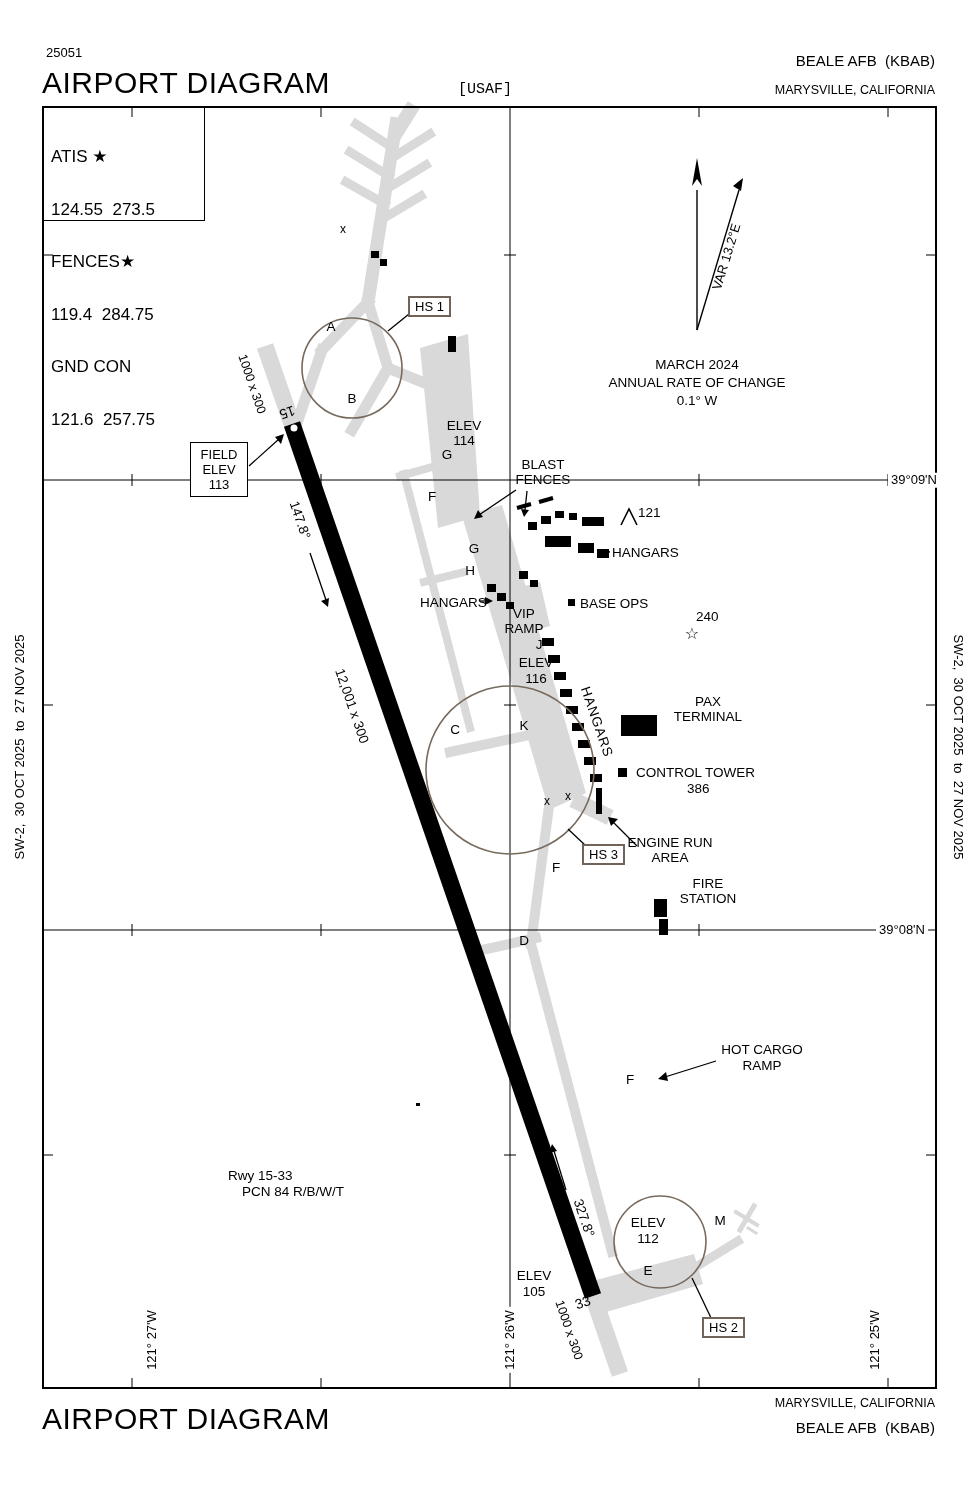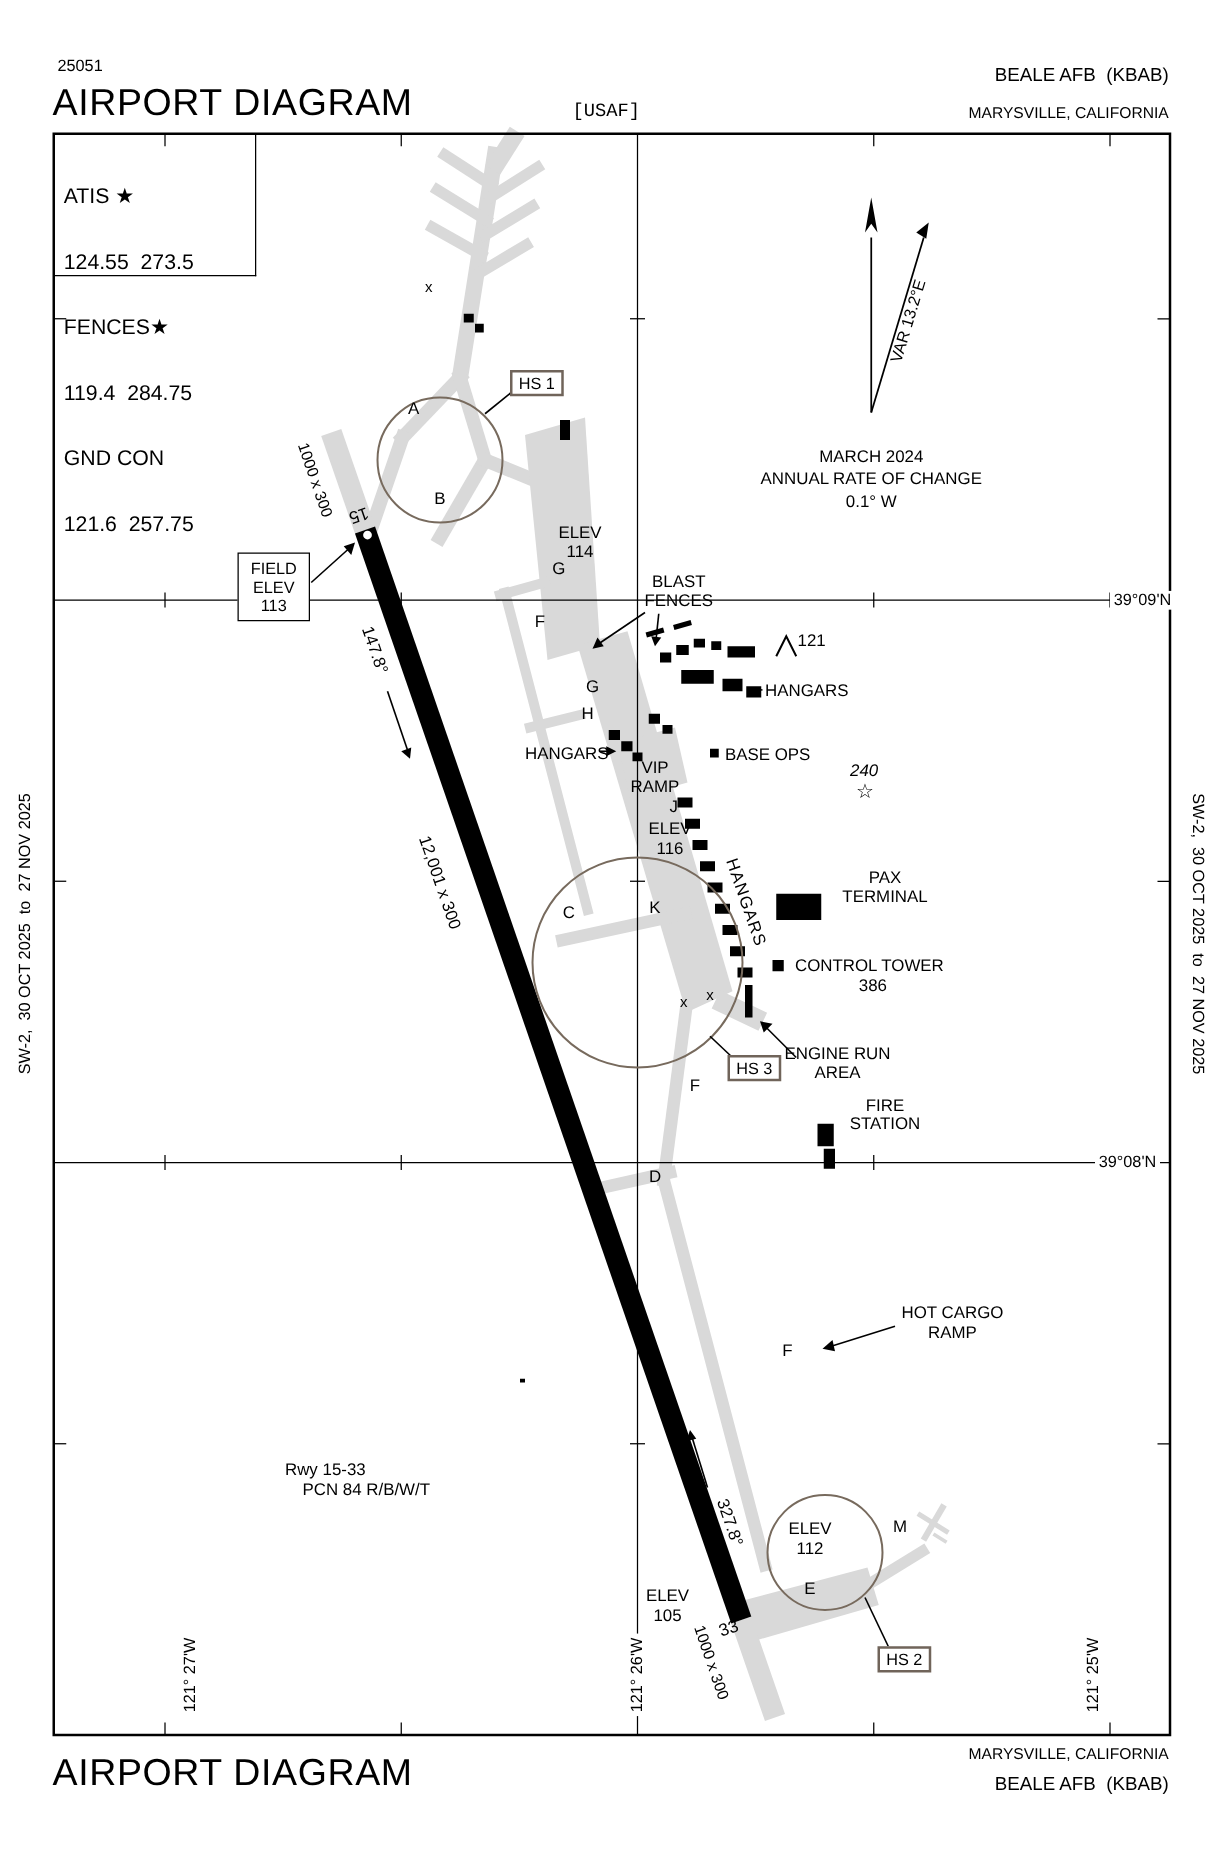--- a/index.html
+++ b/index.html
@@ -273,21 +273,21 @@
   <div class="lbl c" style="left:708px; top:717px;">TERMINAL</div>
   <div class="lbl" style="left:636px; top:765px;">CONTROL TOWER</div>
   <div class="lbl" style="left:687px; top:781px;">386</div>
   <div class="lbl c" style="left:670px; top:843px;">ENGINE RUN</div>
   <div class="lbl c" style="left:670px; top:858px;">AREA</div>
   <div class="lbl c" style="left:708px; top:884px;">FIRE</div>
   <div class="lbl c" style="left:708px; top:899px;">STATION</div>
   <div class="lbl c" style="left:762px; top:1050px;text-align:right;">HOT CARGO</div>
   <div class="lbl c" style="left:762px; top:1066px;">RAMP</div>
   <div class="lbl" style="left:638px; top:505px;">121</div>
-  <div class="lbl" style="left:680px; top:609px;font-style:italic;">240</div>
+  <div class="lbl" style="left:696px; top:609px;">240</div>
   <div class="lbl fs16 c" style="left:692px; top:634px;">☆</div>
   <div class="lbl fs12 c" style="left:343px; top:230px;">x</div>
   <div class="lbl fs12 c" style="left:547px; top:802px;">x</div>
   <div class="lbl fs12 c" style="left:568px; top:797px;">x</div>
 
   <div class="lbl big-title" style="left:42px; top:1402px;">AIRPORT DIAGRAM</div>
   <div class="lbl fs125 ra" style="right:44px; top:1396px;">MARYSVILLE, CALIFORNIA</div>
   <div class="lbl fs15 ra" style="right:44px; top:1420px;">BEALE AFB  (KBAB)</div>
 
 </div>

